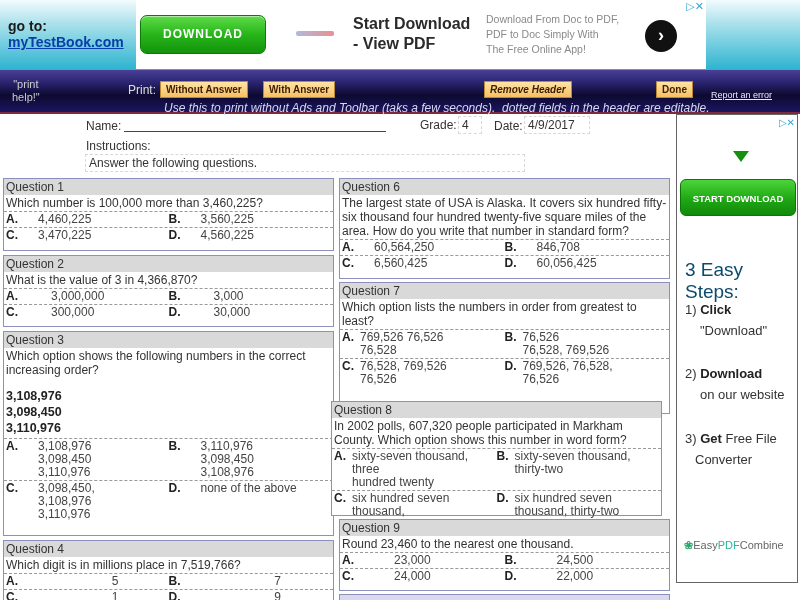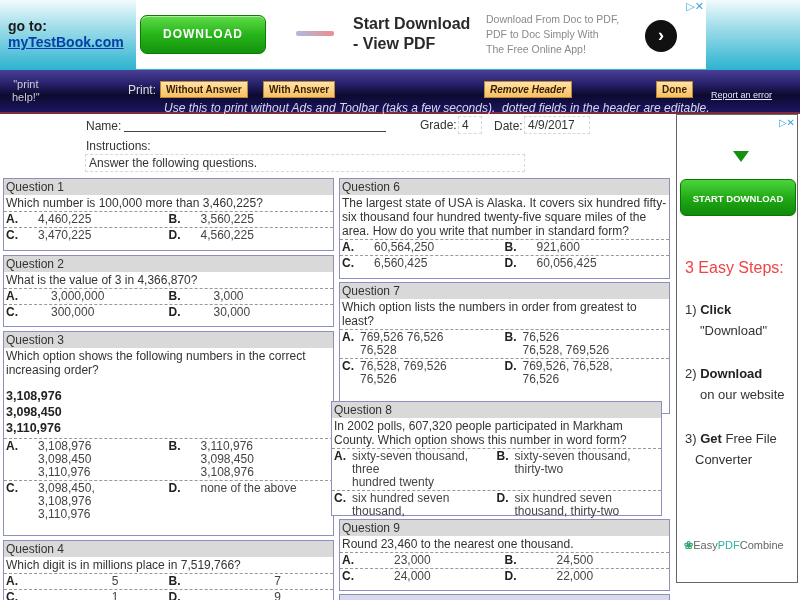--- a/index.html
+++ b/index.html
@@ -44,21 +44,21 @@
   .opt-letter { font-weight: bold; color: #222; width: 32px; flex-shrink: 0; }
   .opt-letter.tight { width: 18px; }
   .opt-val { white-space: pre-line; }
 
   
   .ad-side { position: absolute; left: 676px; top: 114px; width: 122px; height: 469px; border: 1px solid #666; background: #fff; }
   .ad-side .choices { position: absolute; right: 2px; top: 2px; font-size: 10px; color: #35a6d6; }
   .tri { position: absolute; left: 56px; top: 36px; width: 0; height: 0; border-left: 8px solid transparent; border-right: 8px solid transparent; border-top: 11px solid #14900f; }
   .start-dl { position: absolute; left: 3px; top: 64px; width: 116px; height: 37px; border-radius: 6px;
     background: linear-gradient(180deg,#4bd53a 0%,#1fa714 55%,#118a0b 100%); color: #fff; font-weight: bold; font-size: 9.5px; text-align: center; line-height: 37px; border: 1px solid #0c7508; }
-  .steps-title { position: absolute; left: 8px; top: 144px; font-size: 16px; color: #ef4444; }
+  .steps-title { position: absolute; left: 8px; top: 144px; font-size: 19px; color: #0c4a6e; }
   .step { position: absolute; left: 8px; font-size: 13px; color: #333; line-height: 21px; }
   .step b { color: #222; }
   .step .sub { padding-left: 15px; display: block; }
   .epdf { position: absolute; left: 7px; top: 424px; font-size: 11px; color: #666; }
   .epdf .pdf { color: #2bb3a0; }
   .epdf .leaf { color: #2aa86b; font-weight: bold; }
 </style>
 </head>
 <body>
 
@@ -220,21 +220,21 @@
 <div class="q" style="left:339px; top:178px; width:331px; height:101px">
   <div class="q-title">Question 6</div>
   <div class="q-text">The largest state of USA is Alaska. It covers six hundred fifty-six thousand four hundred twenty-five square miles of the area. How do you write that number in standard form?</div>
   <div class="opt-row">
     <div class="opt">
         <span class="opt-letter">A.</span>
         <span class="opt-val">60,564,250</span>
       </div>
     <div class="opt">
         <span class="opt-letter">B.</span>
-        <span class="opt-val">921,600</span>
+        <span class="opt-val">846,708</span>
       </div>
   </div>
   <div class="opt-row">
     <div class="opt">
         <span class="opt-letter">C.</span>
         <span class="opt-val">6,560,425</span>
       </div>
     <div class="opt">
         <span class="opt-letter">D.</span>
         <span class="opt-val">60,056,425</span>

